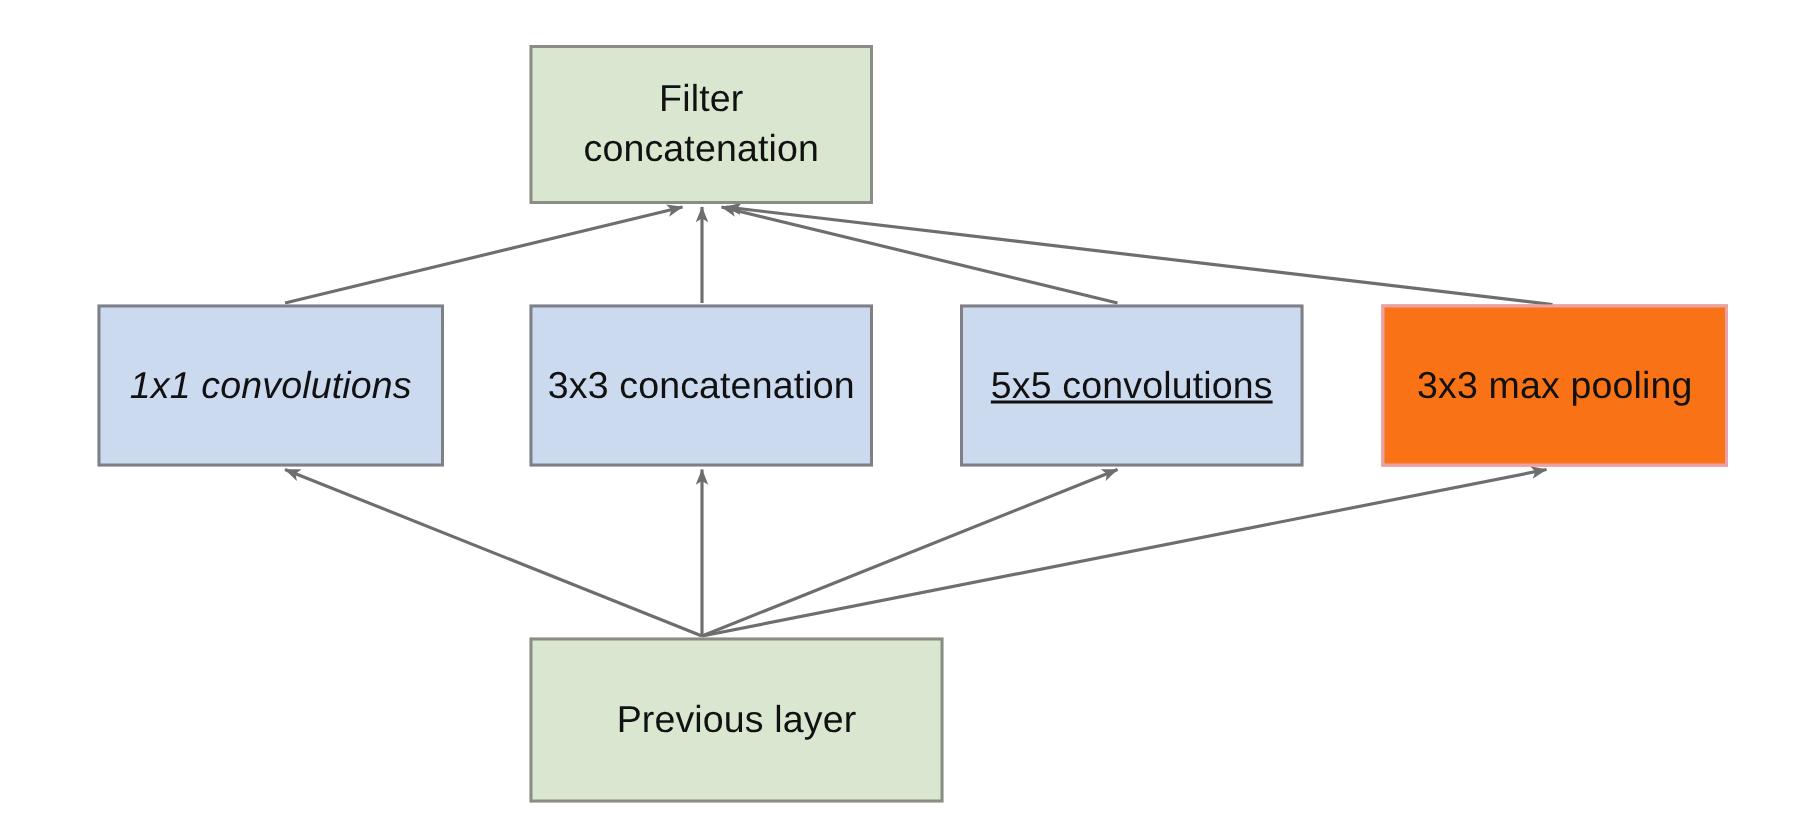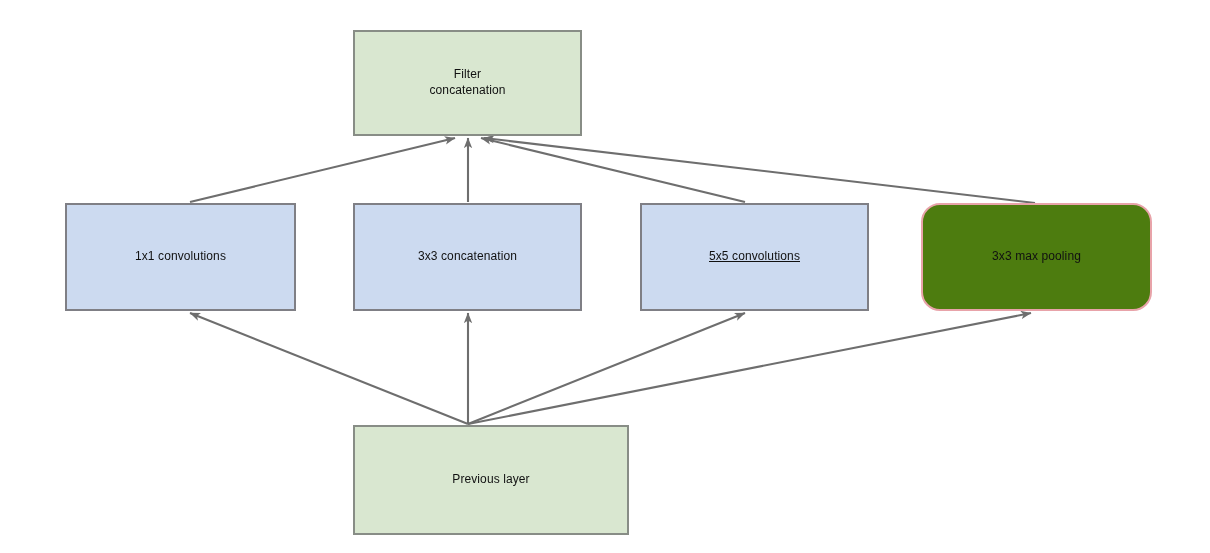--- a/index.html
+++ b/index.html
@@ -28,44 +28,43 @@
     height: 553px;
     pointer-events: none;
   }
   .node {
     position: absolute;
     box-sizing: border-box;
     display: flex;
     align-items: center;
     justify-content: center;
     text-align: center;
-    font-size: 12px;
+    font-size: 25px;
     line-height: 1.32;
     color: #111111;
     border-style: solid;
     border-width: 2px;
     letter-spacing: 0.1px;
   }
   .node-label {
     display: block;
     white-space: pre-line;
     padding: 0 6px;
   }
   .node.green {
     background: #d9e7d0;
     border-color: #888d86;
   }
   .node.blue {
     background: #ccdaf0;
     border-color: #7f7f85;
   }
   .node.pink {
-    background: #4d7c0f;
+    background: #f97316;
     border-color: #e8a3a9;
-    border-radius: 19px;
   }
 </style>
 </head>
 <body>
 
 <div id="diagram-canvas">
 
   <svg id="edge-layer" viewBox="0 0 1210 553" width="1210" height="553" xmlns="http://www.w3.org/2000/svg">
     <defs>
       <marker id="arrowhead" markerWidth="11" markerHeight="9" refX="10.2" refY="4.5" orient="auto" markerUnits="userSpaceOnUse">
@@ -82,21 +81,21 @@
         <line x1="745" y1="202" x2="481" y2="138"></line>
         <line x1="1035" y1="203" x2="484" y2="138"></line>
       </g>
   </svg>
 
   <div class="node green" id="node-filter-concatenation" style="left: 353px; top: 30px; width: 229px; height: 106px;">
     <span class="node-label">Filter
 concatenation</span>
   </div>
 
-  <div class="node blue" id="node-conv-1x1" style="left: 65px; top: 203px; width: 231px; height: 108px;">
+  <div class="node blue" id="node-conv-1x1" style="left: 65px; top: 203px; width: 231px; height: 108px; font-style: italic;">
     <span class="node-label">1x1 convolutions</span>
   </div>
 
   <div class="node blue" id="node-conv-3x3" style="left: 353px; top: 203px; width: 229px; height: 108px;">
     <span class="node-label">3x3 concatenation</span>
   </div>
 
   <div class="node blue" id="node-conv-5x5" style="left: 640px; top: 203px; width: 229px; height: 108px; text-decoration: underline;">
     <span class="node-label">5x5 convolutions</span>
   </div>

